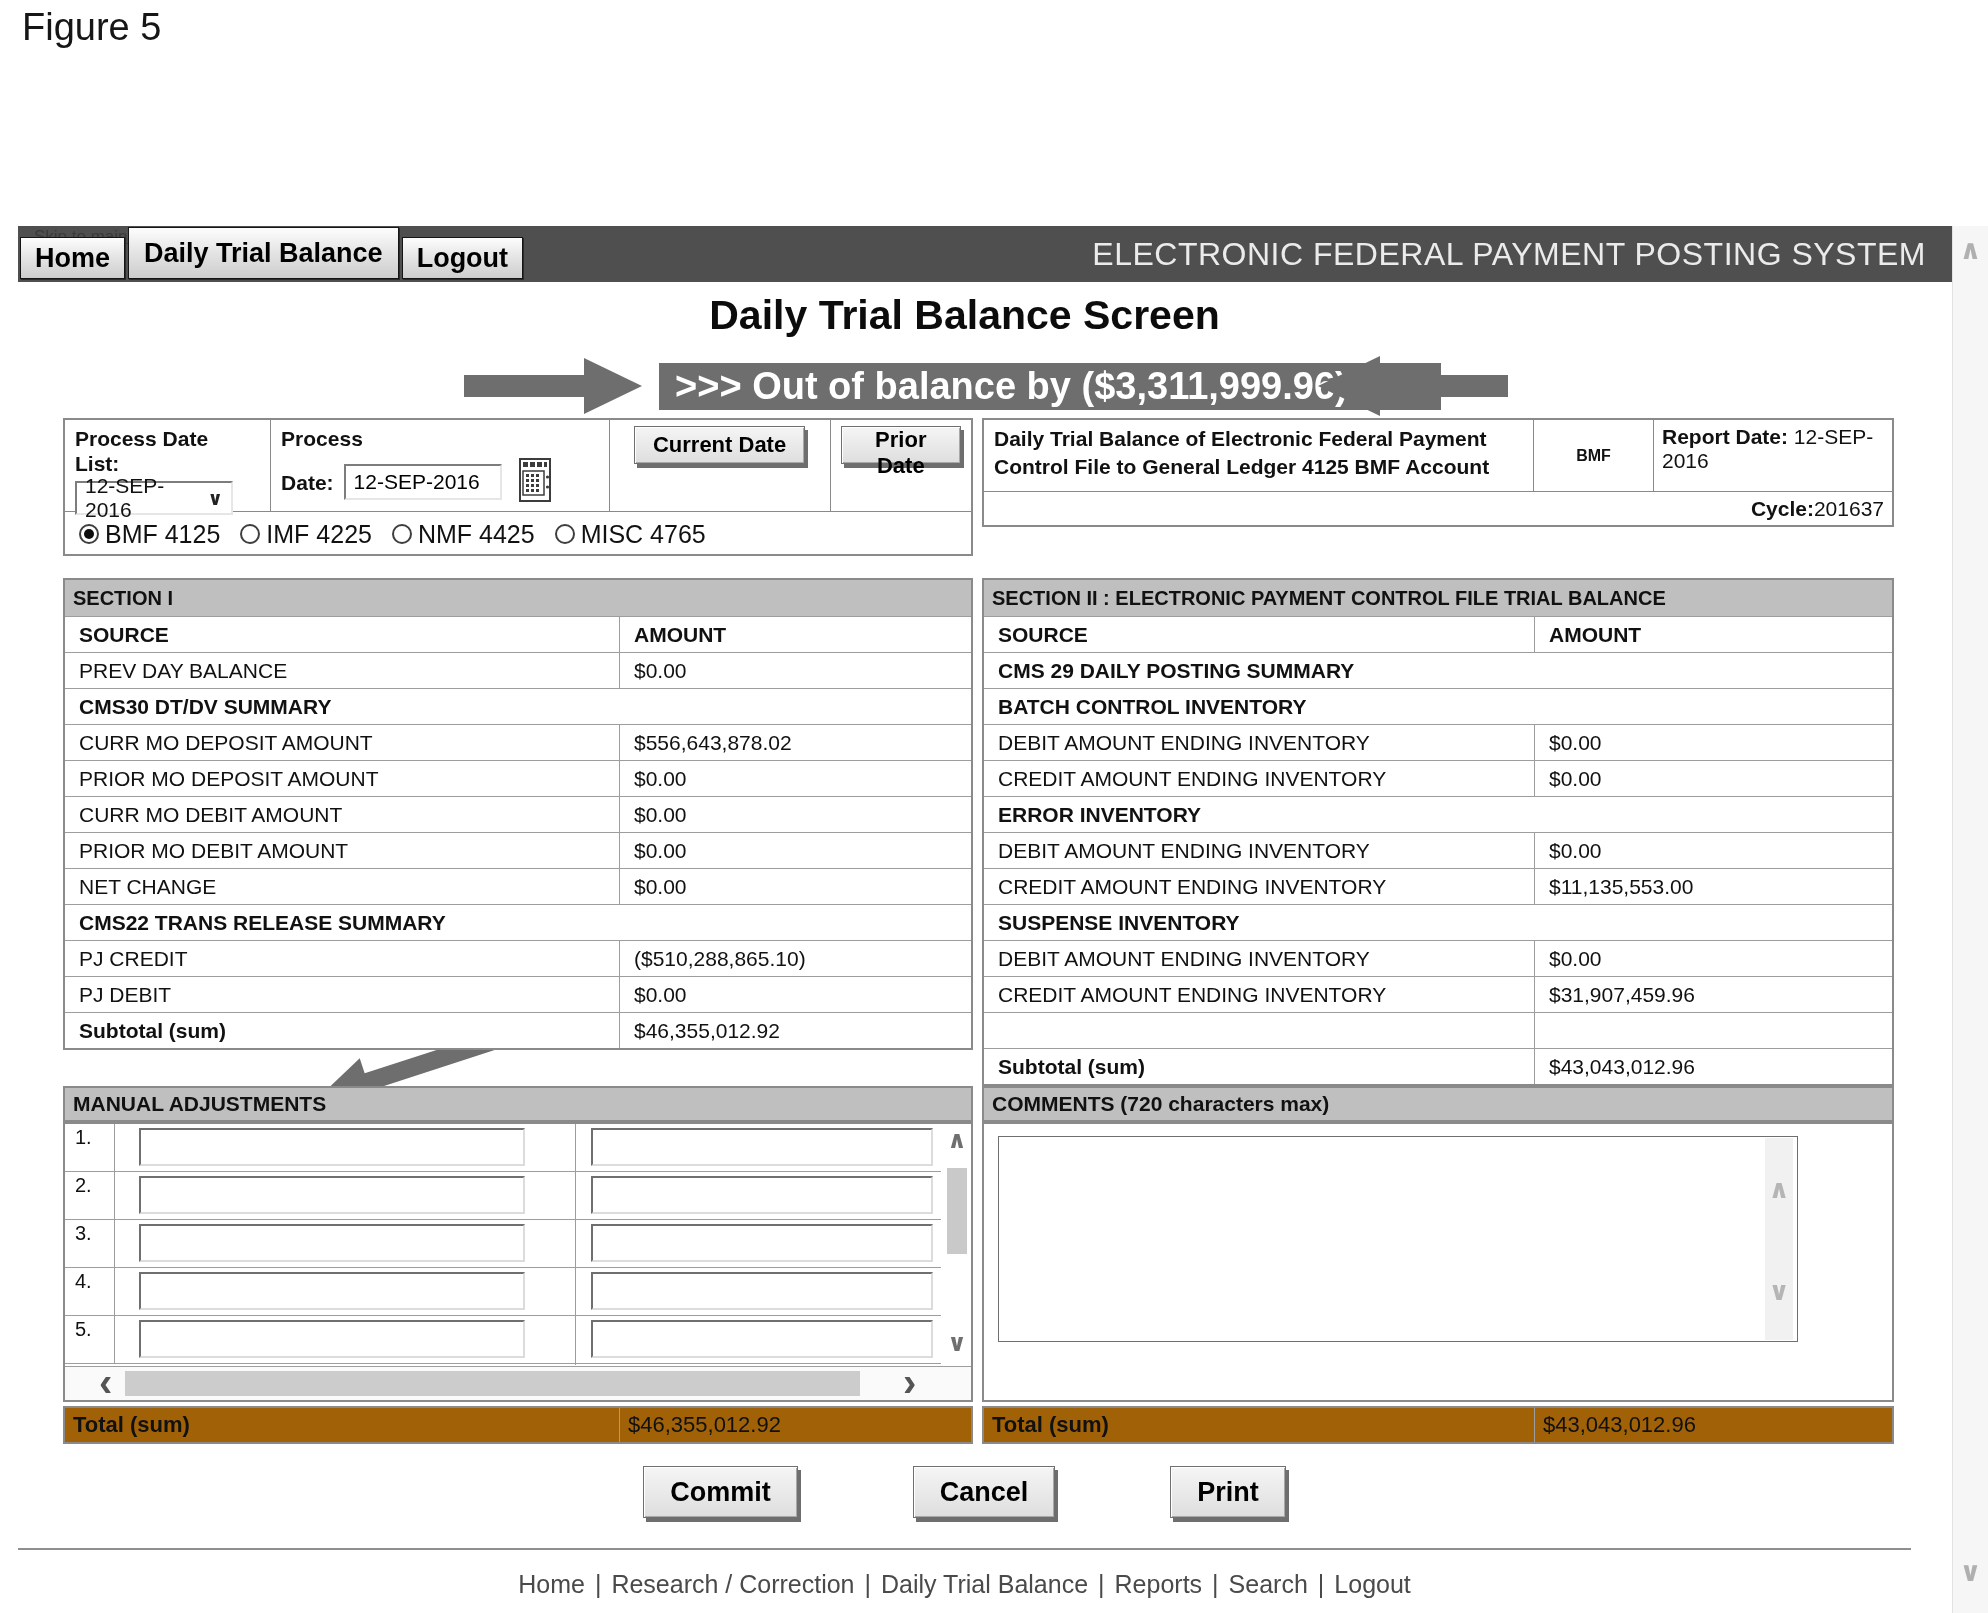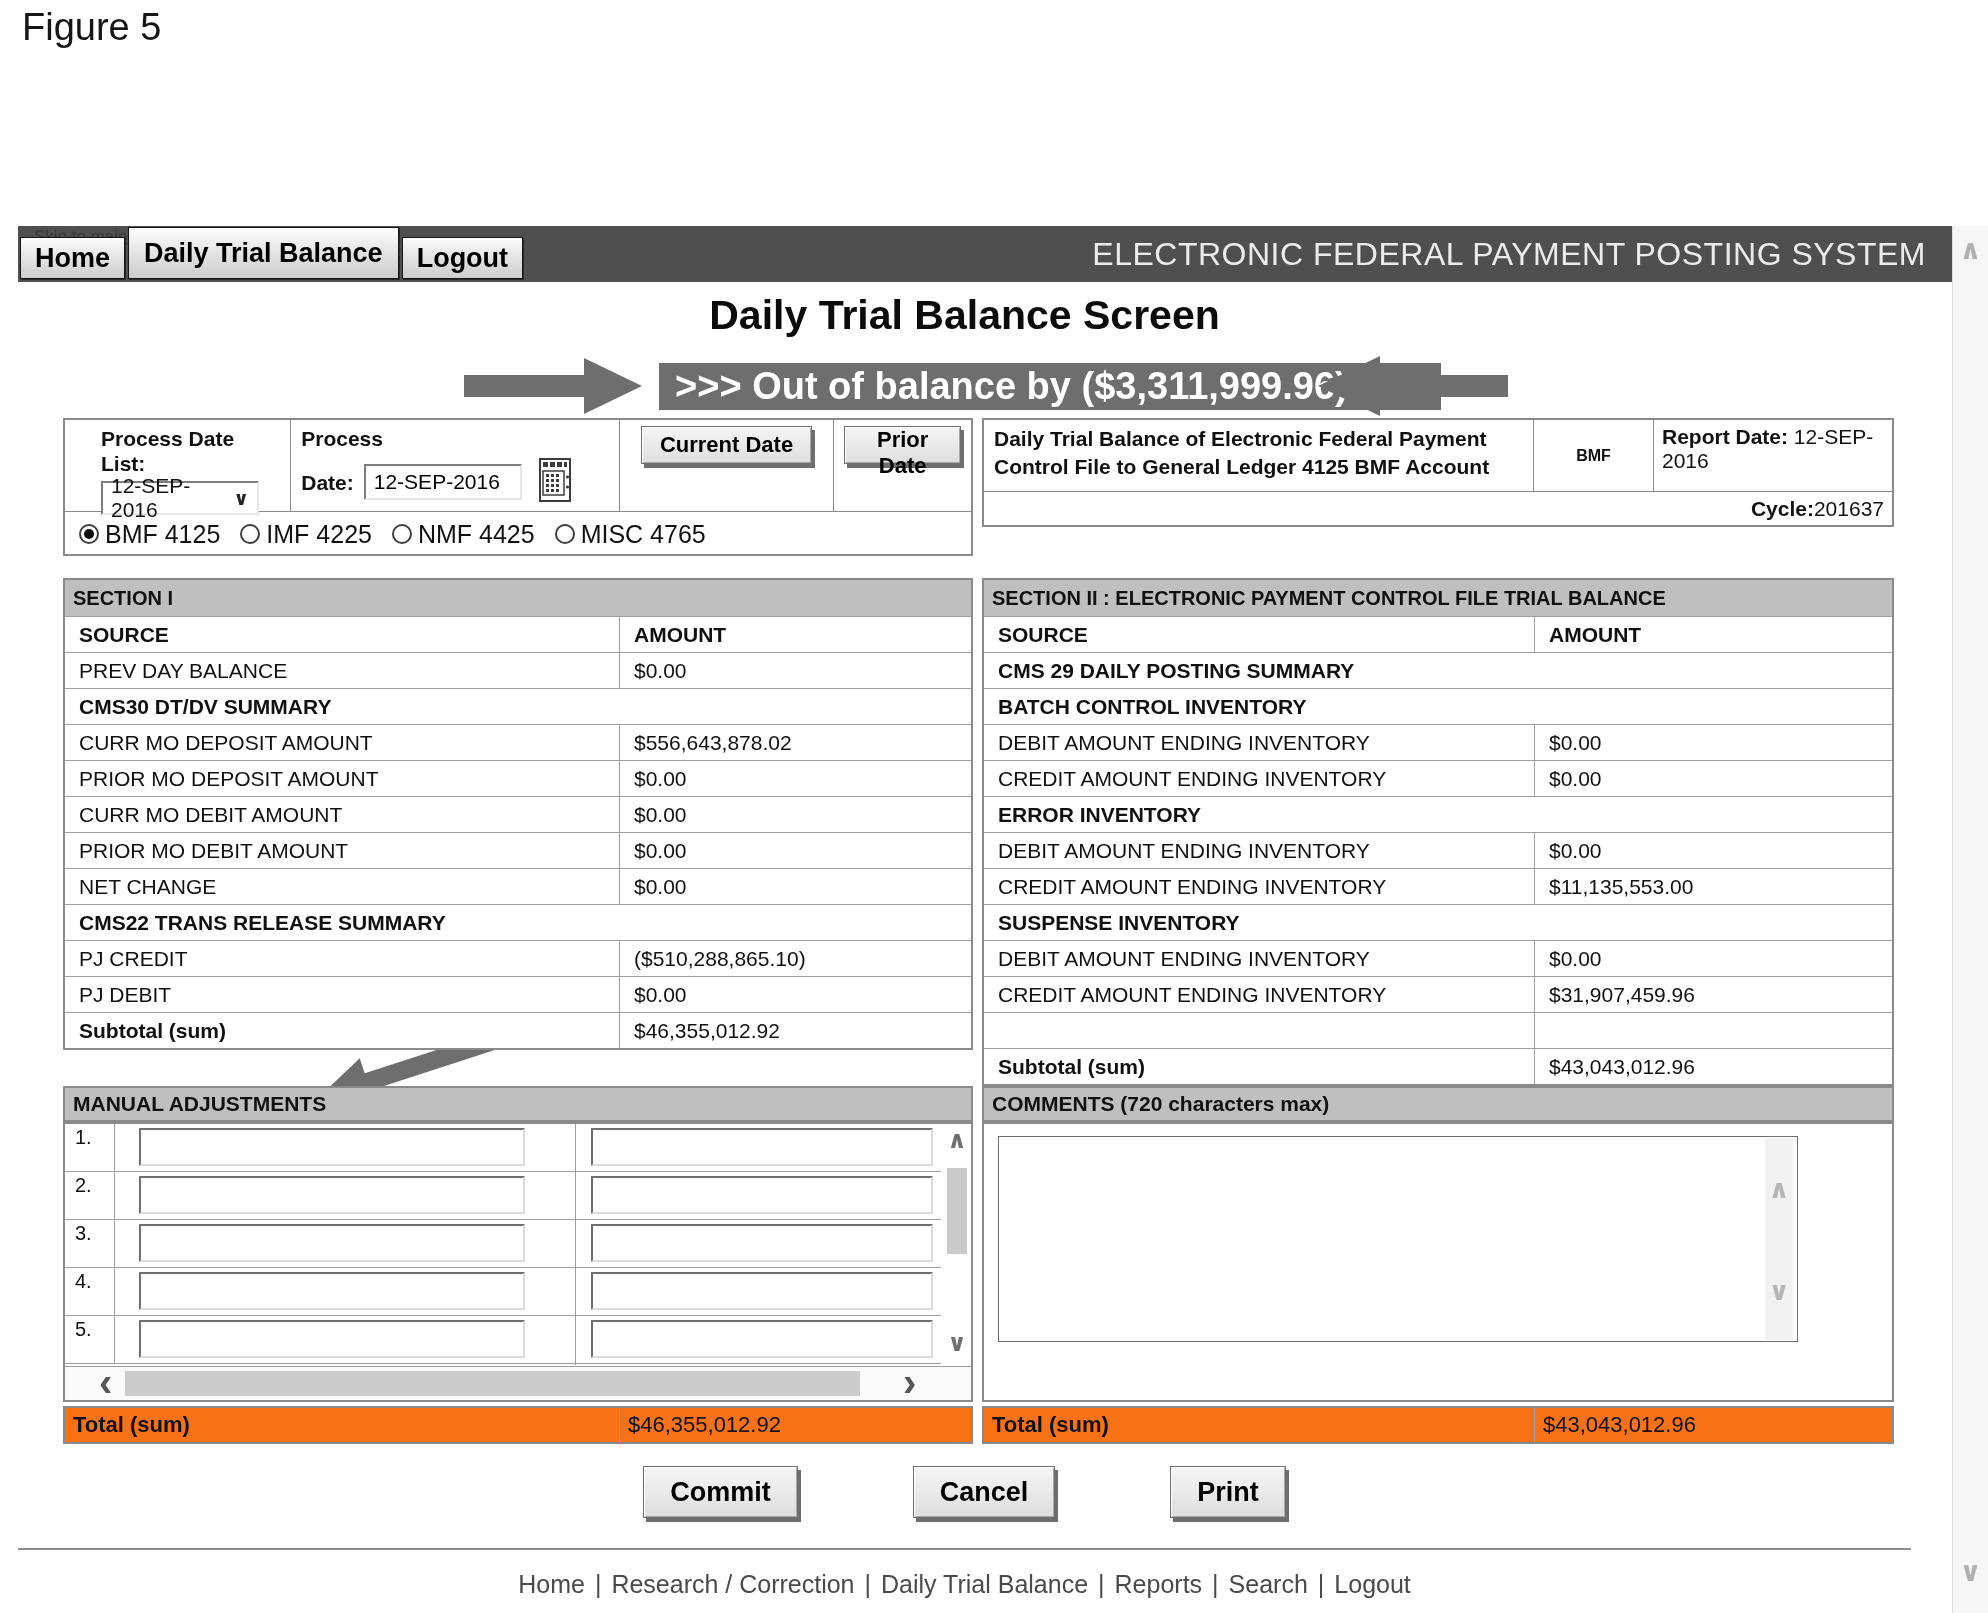--- a/index.html
+++ b/index.html
@@ -32,21 +32,21 @@
   .banner { position:absolute; top:137px; left:641px; height:47px; background:var(--banner-bg,#6e6e6e);
             color:#fff; font-weight:bold; font-size:38px; padding:0 16px; line-height:47px; white-space:nowrap; }
   .arrows { position:absolute; left:0; top:0; pointer-events:none; }
   .arrow-shape { fill:var(--arrow,#6e6e6e); }
 
   
   .ctl-left { position:absolute; left:45px; top:192px; width:910px; height:138px; border:2px solid #8a8a8a; background:#fff; }
   .ctl-row1 { display:flex; height:92px; border-bottom:1px solid #8a8a8a; }
   .ctl-cell { border-right:1px solid #8a8a8a; padding:6px 10px; position:relative; }
   .ctl-cell:last-child { border-right:none; }
-  .c1 { width:207px;margin-left:26px; } .c2 { width:340px; } .c3 { width:222px; } .c4 { width:141px; }
+  .c1 { width:207px; } .c2 { width:340px; } .c3 { width:222px; } .c4 { width:141px; }
   .ctl-label { font-weight:bold; font-size:21px; line-height:1.2; }
   .select-box { margin-top:5px; width:158px; height:34px; background:#fff; display:flex; align-items:center;
                 justify-content:space-between; padding:0 8px; font-size:21px;
                 border:2px solid; border-color:#7d7d7d #e6e6e6 #e6e6e6 #7d7d7d; }
   .select-caret { font-weight:bold; font-size:19px; color:#222; }
   .date-row { display:flex; align-items:center; margin-top:6px; }
   .date-input { width:158px; height:36px; font-size:21px; padding:0 8px; background:#fff;
                 border:2px solid; border-color:#7d7d7d #e6e6e6 #e6e6e6 #7d7d7d; outline:none; }
   .calc-icon { margin-left:16px; display:inline-block; }
   .btn3d { background:linear-gradient(180deg,#f5f5f5,#dedede); border:1px solid #6f6f6f;
@@ -103,21 +103,21 @@
   .adjust-hscroll .chev { position:absolute; top:-2px; font-weight:bold; font-size:40px; color:#555; line-height:34px; }
   .hthumb { position:absolute; left:60px; top:4px; width:735px; height:25px; background:#cccccc; }
 
   
   .comments-box { position:absolute; left:964px; top:896px; width:912px; height:280px; border:2px solid #8a8a8a; background:#fff; }
   .comments-ta { position:absolute; left:14px; top:12px; width:800px; height:206px; border:1px solid #6f6f6f; background:#fff; resize:none; outline:none; font-size:20px; padding:6px; }
   .ta-scroll { position:absolute; left:781px; top:14px; width:28px; height:202px; background:#f1f1f1; }
   .ta-scroll .chev { position:absolute; left:0; width:100%; text-align:center; font-weight:bold; font-size:26px; color:#b5b5b5; }
 
   
-  .total-row { position:absolute; top:1180px; display:flex; height:38px; border:2px solid #8a8a8a; background:#f97316; }
+  .total-row { position:absolute; top:1180px; display:flex; height:38px; border:2px solid #8a8a8a; background:#a16207; }
   .total-row.left { left:45px; width:910px; }
   .total-row.right { left:964px; width:912px; }
   .tcell { display:flex; align-items:center; padding-left:8px; font-size:22px; }
   .tcell.lbl { font-weight:bold; border-right:1px solid #9d9d9d; }
   .total-row.left .tcell.lbl { flex:0 0 555px; }
   .total-row.right .tcell.lbl { flex:0 0 551px; }
   .tcell.val { flex:1; }
 
   
   .actions { position:absolute; top:1240px; left:0; width:1893px; display:flex; justify-content:center; gap:115px; }

